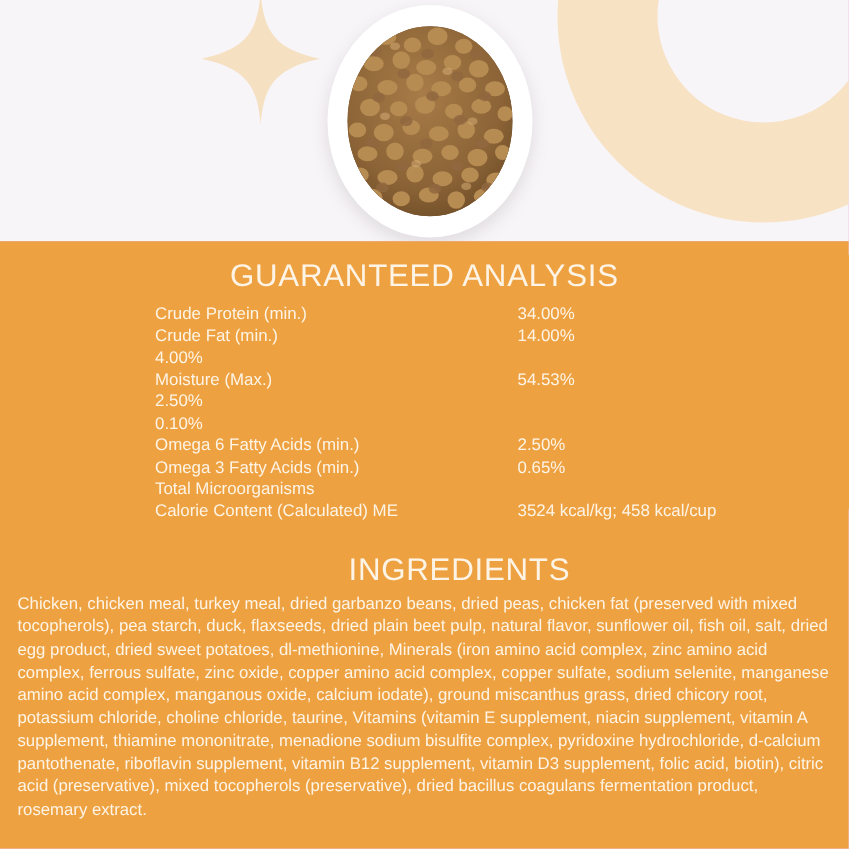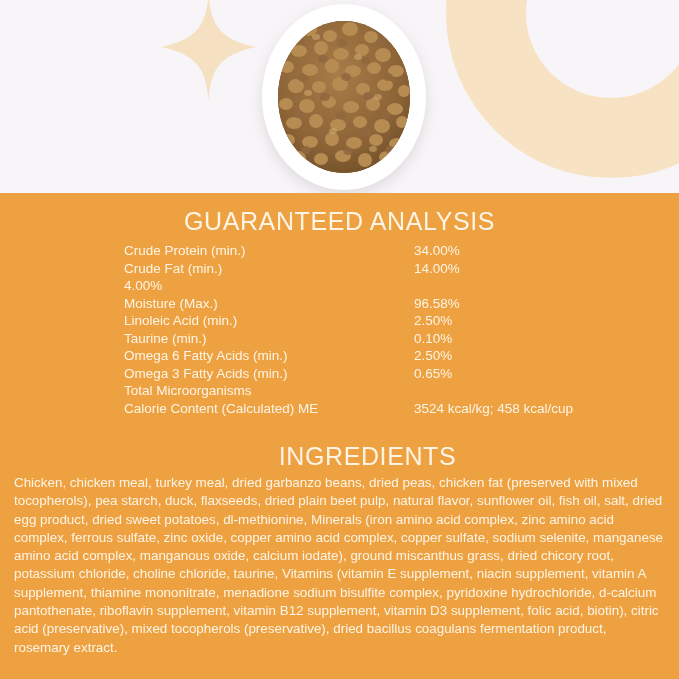--- a/index.html
+++ b/index.html
@@ -262,28 +262,26 @@
       </div>
       <div class="ga-row">
         <div class="ga-label">Crude Fat (min.)</div>
         <div class="ga-value">14.00%</div>
       </div>
       <div class="ga-row">
         <div class="ga-value">4.00%</div>
       </div>
       <div class="ga-row">
         <div class="ga-label">Moisture (Max.)</div>
-        <div class="ga-value">96.58%</div>
-      </div>
-      <div class="ga-row">
-        <div class="ga-label">Linoleic Acid (min.)</div>
+        <div class="ga-value">54.53%</div>
+      </div>
+      <div class="ga-row">
         <div class="ga-value">2.50%</div>
       </div>
       <div class="ga-row">
-        <div class="ga-label">Taurine (min.)</div>
         <div class="ga-value">0.10%</div>
       </div>
       <div class="ga-row">
         <div class="ga-label">Omega 6 Fatty Acids (min.)</div>
         <div class="ga-value">2.50%</div>
       </div>
       <div class="ga-row">
         <div class="ga-label">Omega 3 Fatty Acids (min.)</div>
         <div class="ga-value">0.65%</div>
       </div>

